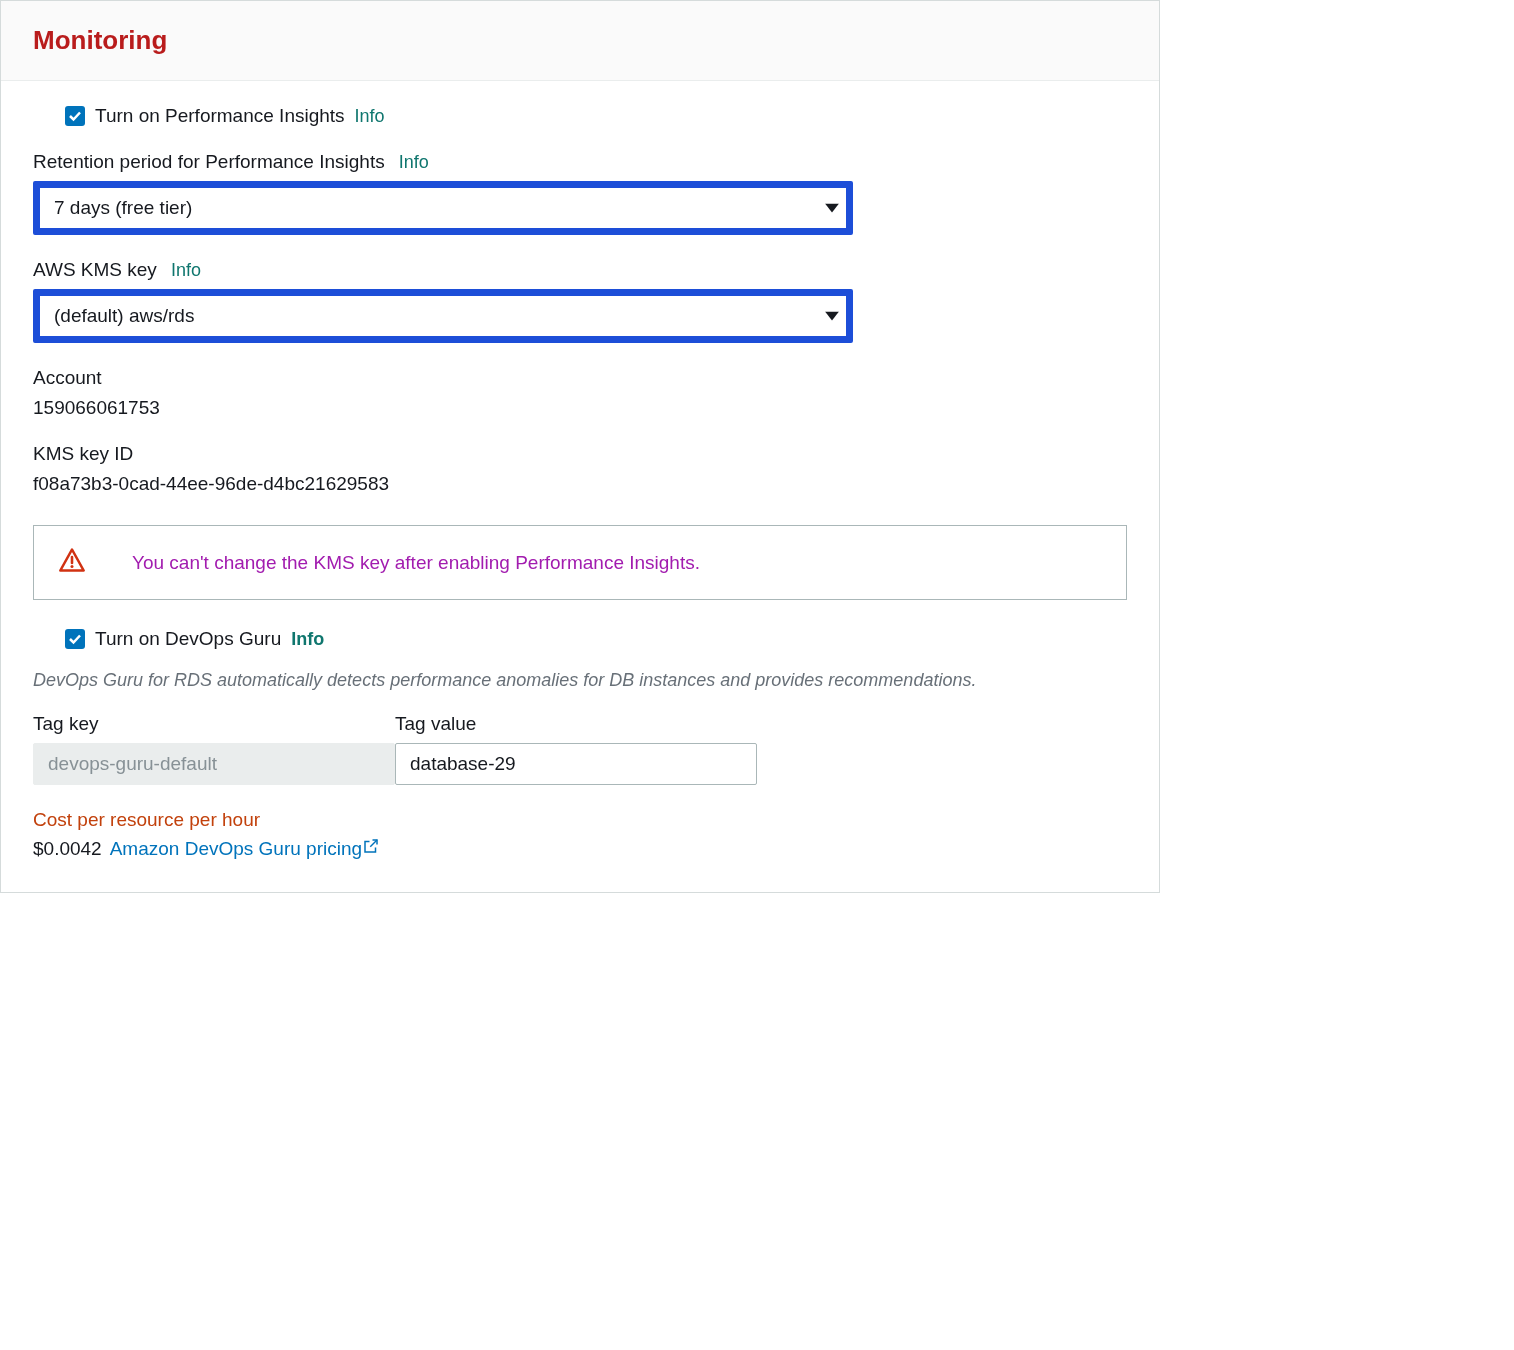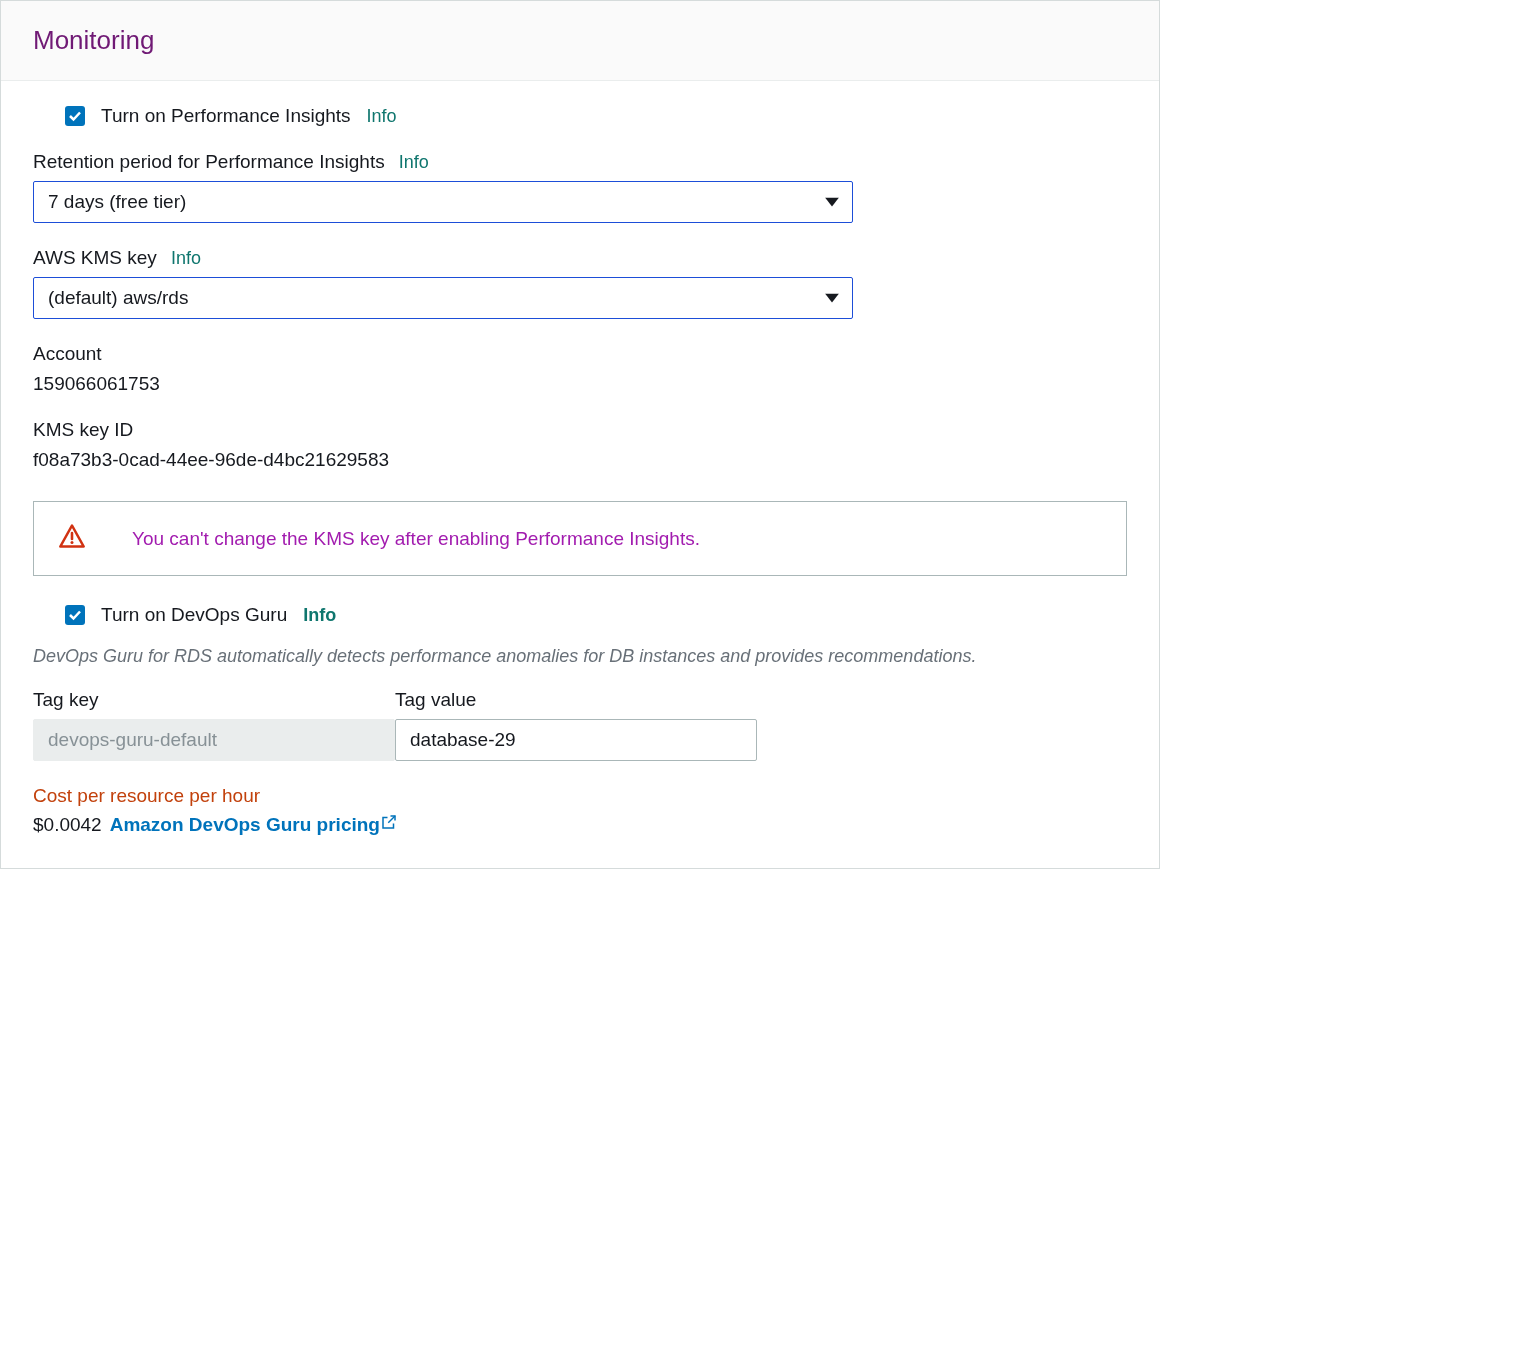--- a/index.html
+++ b/index.html
@@ -18,33 +18,33 @@
     width: 1160px;
     margin: 0;
   }
   .panel-header {
     background: #fafafa;
     border-bottom: 1px solid #eaeded;
     padding: 24px 32px;
   }
   .panel-header h1 {
     font-size: 26px;
-    font-weight: 400;
-    color: #701a75;
+    font-weight: 700;
+    color: #b91c1c;
   }
   .panel-body {
     padding: 24px 32px 32px 32px;
   }
   .form-row {
     margin-bottom: 24px;
   }
   .checkbox-row {
     display: flex;
     align-items: center;
-    gap: 16px;
+    gap: 10px;
     margin-bottom: 4px;
     padding-left: 32px;
   }
   .checkbox {
     width: 20px;
     height: 20px;
     background: #0073bb;
     border-radius: 3px;
     display: inline-flex;
     align-items: center;
@@ -76,21 +76,21 @@
     display: flex;
     align-items: center;
     gap: 14px;
   }
   .select-wrap {
     position: relative;
     width: 820px;
   }
   .select {
     width: 100%;
-    border: 1px solid #1d4ed8;
+    border: 7px solid #1d4ed8;
     border-radius: 2px;
     background: #ffffff;
     padding: 9px 40px 9px 14px;
     font-size: 19px;
     color: #16191f;
     cursor: pointer;
     display: flex;
     align-items: center;
     justify-content: space-between;
     text-align: center;
@@ -173,21 +173,20 @@
     align-items: center;
     gap: 8px;
   }
   .link {
     color: #0073bb;
     text-decoration: none;
     cursor: pointer;
     display: inline-flex;
     align-items: center;
     gap: 0;
-    font-weight: bold;
   }
   .ext-icon svg {
     width: 18px;
     height: 18px;
     stroke: #0073bb;
     fill: none;
     stroke-width: 2;
   }
 </style>
 </head>

